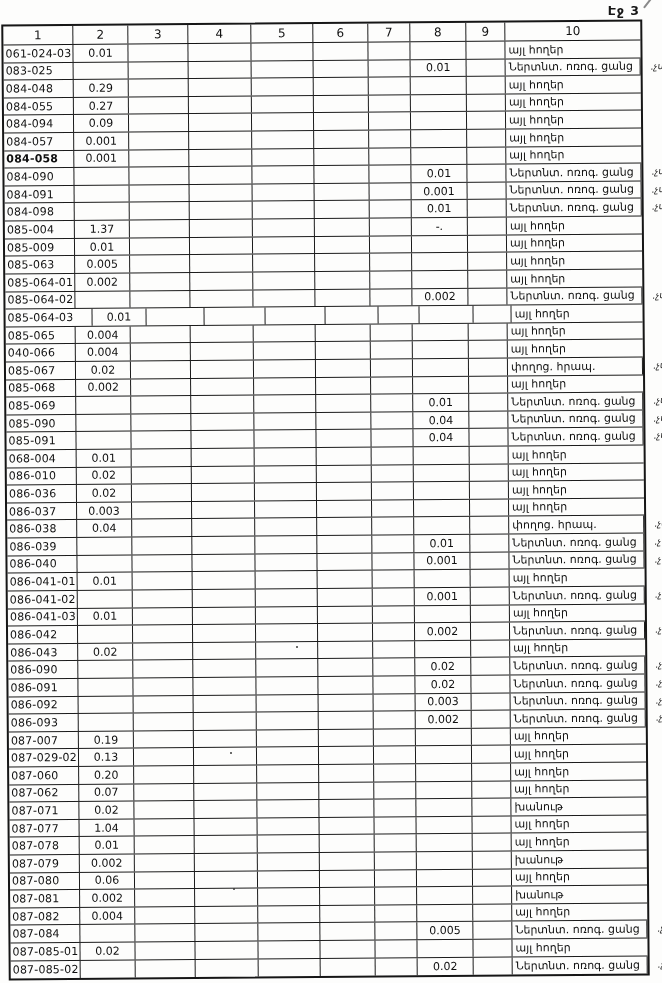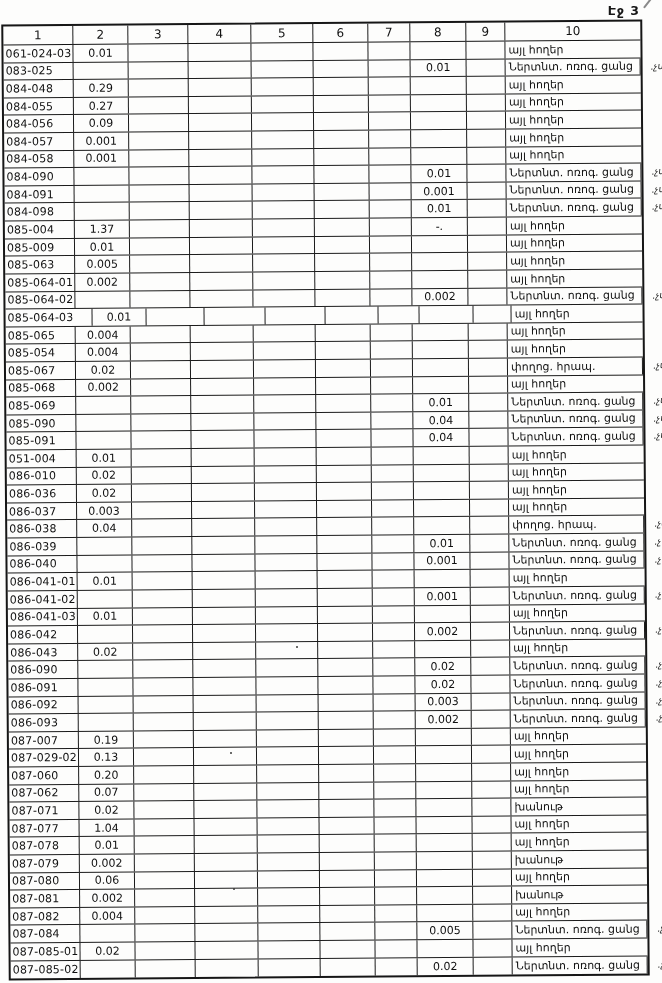--- a/index.html
+++ b/index.html
@@ -138,21 +138,21 @@
           <div class="cell val" style="width: 60px;"></div>
           <div class="cell val" style="width: 63px;"></div>
           <div class="cell val" style="width: 62px;"></div>
           <div class="cell val" style="width: 55px;"></div>
           <div class="cell val" style="width: 42px;"></div>
           <div class="cell val" style="width: 56px;"></div>
           <div class="cell val" style="width: 39px;"></div>
           <div class="cell landuse" style="width: 135px;">այլ հողեր</div>
         </div>
         <div class="row">
-          <div class="cell code" style="width: 70px;">084-056</div>
+          <div class="cell code" style="width: 70px;">084-094</div>
           <div class="cell val" style="width: 55px;">0.09</div>
           <div class="cell val" style="width: 60px;"></div>
           <div class="cell val" style="width: 63px;"></div>
           <div class="cell val" style="width: 62px;"></div>
           <div class="cell val" style="width: 55px;"></div>
           <div class="cell val" style="width: 42px;"></div>
           <div class="cell val" style="width: 56px;"></div>
           <div class="cell val" style="width: 39px;"></div>
           <div class="cell landuse" style="width: 135px;">այլ հողեր</div>
         </div>
@@ -162,21 +162,21 @@
           <div class="cell val" style="width: 60px;"></div>
           <div class="cell val" style="width: 63px;"></div>
           <div class="cell val" style="width: 62px;"></div>
           <div class="cell val" style="width: 55px;"></div>
           <div class="cell val" style="width: 42px;"></div>
           <div class="cell val" style="width: 56px;"></div>
           <div class="cell val" style="width: 39px;"></div>
           <div class="cell landuse" style="width: 135px;">այլ հողեր</div>
         </div>
         <div class="row">
-          <div class="cell code" style="width: 70px;">084-058</div>
+          <div class="cell code" style="width: 70px; font-weight: bold;">084-058</div>
           <div class="cell val" style="width: 55px;">0.001</div>
           <div class="cell val" style="width: 60px;"></div>
           <div class="cell val" style="width: 63px;"></div>
           <div class="cell val" style="width: 62px;"></div>
           <div class="cell val" style="width: 55px;"></div>
           <div class="cell val" style="width: 42px;"></div>
           <div class="cell val" style="width: 56px;"></div>
           <div class="cell val" style="width: 39px;"></div>
           <div class="cell landuse" style="width: 135px;">այլ հողեր</div>
         </div>
@@ -298,21 +298,21 @@
           <div class="cell val" style="width: 60px;"></div>
           <div class="cell val" style="width: 63px;"></div>
           <div class="cell val" style="width: 62px;"></div>
           <div class="cell val" style="width: 55px;"></div>
           <div class="cell val" style="width: 42px;"></div>
           <div class="cell val" style="width: 56px;"></div>
           <div class="cell val" style="width: 39px;"></div>
           <div class="cell landuse" style="width: 135px;">այլ հողեր</div>
         </div>
         <div class="row">
-          <div class="cell code" style="width: 70px;">085-054</div>
+          <div class="cell code" style="width: 70px;">040-066</div>
           <div class="cell val" style="width: 55px;">0.004</div>
           <div class="cell val" style="width: 60px;"></div>
           <div class="cell val" style="width: 63px;"></div>
           <div class="cell val" style="width: 62px;"></div>
           <div class="cell val" style="width: 55px;"></div>
           <div class="cell val" style="width: 42px;"></div>
           <div class="cell val" style="width: 56px;"></div>
           <div class="cell val" style="width: 39px;"></div>
           <div class="cell landuse" style="width: 135px;">այլ հողեր</div>
         </div>
@@ -374,21 +374,21 @@
           <div class="cell val" style="width: 63px;"></div>
           <div class="cell val" style="width: 62px;"></div>
           <div class="cell val" style="width: 55px;"></div>
           <div class="cell val" style="width: 42px;"></div>
           <div class="cell val" style="width: 56px;">0.04</div>
           <div class="cell val" style="width: 39px;"></div>
           <div class="cell landuse" style="width: 135px;">Ներտնտ. ոռոգ. ցանց</div>
           <span class="note">.չմ</span>
         </div>
         <div class="row">
-          <div class="cell code" style="width: 70px;">051-004</div>
+          <div class="cell code" style="width: 70px;">068-004</div>
           <div class="cell val" style="width: 55px;">0.01</div>
           <div class="cell val" style="width: 60px;"></div>
           <div class="cell val" style="width: 63px;"></div>
           <div class="cell val" style="width: 62px;"></div>
           <div class="cell val" style="width: 55px;"></div>
           <div class="cell val" style="width: 42px;"></div>
           <div class="cell val" style="width: 56px;"></div>
           <div class="cell val" style="width: 39px;"></div>
           <div class="cell landuse" style="width: 135px;">այլ հողեր</div>
         </div>

